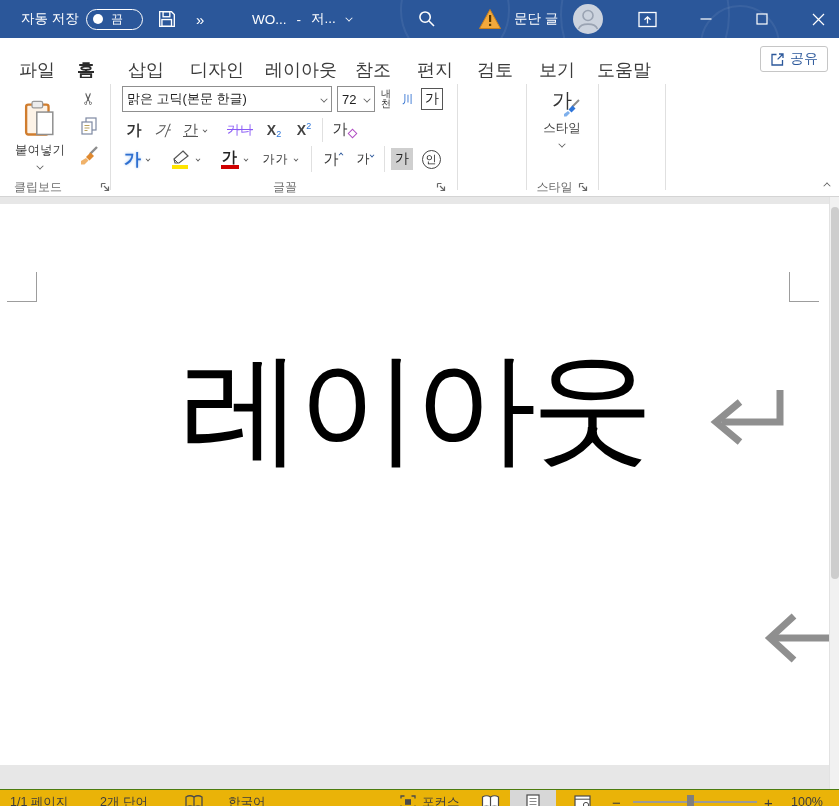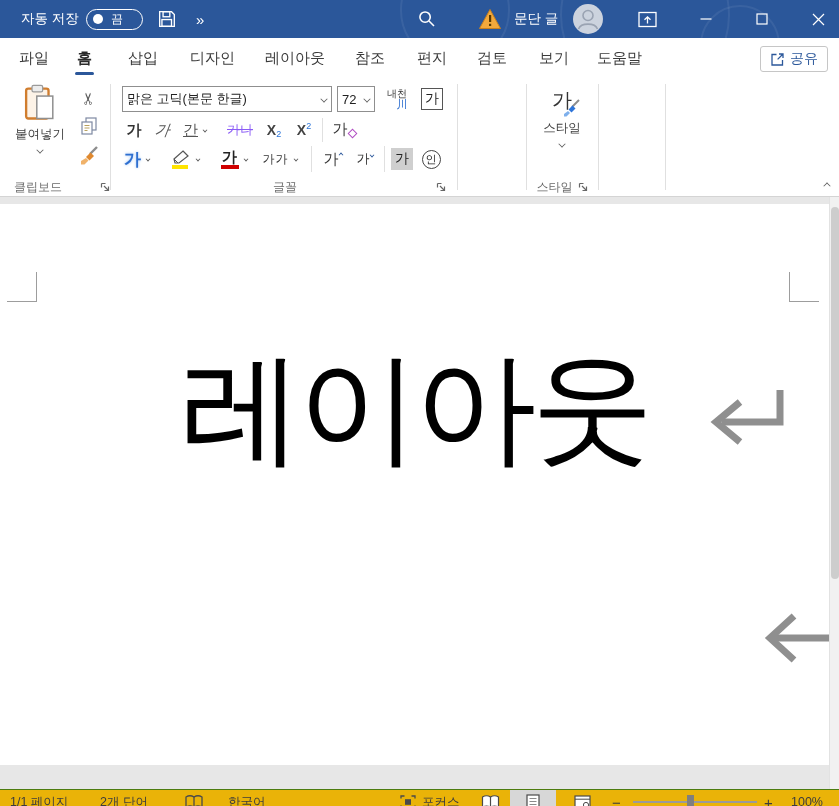--- a/index.html
+++ b/index.html
@@ -11,21 +11,21 @@
   .titlebar { position:absolute; left:0; top:0; width:839px; height:38px; background:#2b579a; color:#fff; overflow:hidden; }
   .tb-deco { position:absolute; border:2px solid rgba(255,255,255,.07); border-radius:50%; }
   .tb-item { position:absolute; top:0; height:38px; display:flex; align-items:center; font-size:13.5px; color:#fff; white-space:nowrap; }
   .toggle { width:57px; height:21px; border:1.6px solid #fff; border-radius:11px; display:flex; align-items:center; padding:0 6px; gap:8px; }
   .toggle .knob { width:10px; height:10px; border-radius:50%; background:#fff; }
   .toggle .state { font-size:12px; color:#fff; }
   .winbtn { width:44px; justify-content:center; }
 
   
   .tabrow { position:absolute; left:0; top:38px; width:839px; height:40px; background:#fff; }
-  .tab { position:absolute; top:0; height:40px; display:flex; align-items:center; font-size:15px; color:#3b3b3b; padding:0 2px; }
+  .tab { position:absolute; top:12px; height:40px; display:flex; align-items:center; font-size:18px; color:#3b3b3b; padding:0 2px; }
   .tab.selected { font-weight:bold; color:#2b2b2b; }
   .tab.selected::after { content:""; position:absolute; left:0; right:0; bottom:3px; height:3px; background:#2b579a; border-radius:2px; }
   .share-btn { position:absolute; right:11px; top:8px; height:26px; border:1px solid #c6c6c6; border-radius:3px; display:flex; align-items:center; gap:5px; padding:0 9px; color:#2b579a; font-size:14px; background:#fff; }
 
   
   .ribbon { position:absolute; left:0; top:78px; width:839px; height:119px; background:#fff; border-bottom:1px solid #d4d4d4; font-size:12px; color:#444; }
   .gdiv { position:absolute; top:6px; height:106px; width:1px; background:#e0e0e0; }
   .glabel { position:absolute; top:101px; height:16px; font-size:12px; color:#6a6a6a; display:flex; align-items:center; gap:6px; }
   .rbtn { position:absolute; display:flex; align-items:center; justify-content:center; color:#333; }
   .chev { display:inline-block; width:6px; height:6px; border-right:1.4px solid #5a5a5a; border-bottom:1.4px solid #5a5a5a; transform:rotate(45deg) scale(.85); }
@@ -67,20 +67,26 @@
   </div>
   <div class="tb-item" style="left:158px;">
     <svg width="18" height="18" viewBox="0 0 16 16">
         <path d="M1.5 1.5 h10.5 l2.5 2.5 v10.5 h-13 z" fill="none" stroke="#fff" stroke-width="1.2"></path>
         <rect x="4.5" y="1.5" width="6" height="4.5" fill="none" stroke="#fff" stroke-width="1.2"></rect>
         <rect x="3.5" y="8.5" width="8.5" height="6" fill="none" stroke="#fff" stroke-width="1.2"></rect>
       </svg>
   </div>
   <div class="tb-item" style="left:196px; font-size:15px;">»</div>
 
+  <div class="tb-item" style="left:252px; gap:10px;">
+    <span>WO...</span>
+    <span>-</span>
+    <span>저...</span>
+    <span class="chev" style="border-color:#fff; margin-top:-3px;"></span>
+  </div>
 
   <div class="tb-item" style="left:418px;">
     <svg width="18" height="18" viewBox="0 0 16 16">
         <circle cx="6.3" cy="6.3" r="4.6" fill="none" stroke="#fff" stroke-width="1.4"></circle>
         <path d="M9.8 9.8 L14.2 14.2" stroke="#fff" stroke-width="1.4"></path>
       </svg>
   </div>
   <div class="tb-item" style="left:478px;">
     <svg width="24" height="22" viewBox="0 0 24 22">
         <path d="M12 1.5 L22.5 20.5 H1.5 Z" fill="#f3a93c" stroke="#c9811e" stroke-width="1"></path>
@@ -154,21 +160,21 @@
     <svg width="15" height="15" viewBox="0 0 15 15">
         <path d="M6.5 2.5 H2 v10.5 h10.5 V8" fill="none" stroke="#2b579a" stroke-width="1.3"></path>
         <path d="M9 2 h4 v4 M13 2 L7.6 7.4" fill="none" stroke="#2b579a" stroke-width="1.3"></path>
       </svg>
     <span>공유</span>
   </div>
 </div>
 
 <div class="ribbon">
 
-  <div class="bigbtn" style="left:12px; top:6px; width:56px;">
+  <div class="bigbtn" style="left:12px; top:22px; width:56px;">
     <svg width="32" height="38" viewBox="0 0 30 35">
       <rect x="2" y="4" width="21" height="28" rx="2" fill="#fdf3e7" stroke="#d07d2e" stroke-width="2.2"></rect>
       <rect x="7.5" y="1" width="10" height="6" rx="1.5" fill="#ececec" stroke="#9a9a9a" stroke-width="1.2"></rect>
       <rect x="12" y="11" width="15" height="21" fill="#fff" stroke="#8f8f8f" stroke-width="1.4"></rect>
     </svg>
     <span class="lbl">붙여넣기</span>
     <span class="chev" style="margin-top:4px;"></span>
   </div>
   <div class="rbtn" style="left:76px; top:8px; width:26px; height:24px;">
     <span style="font-family:'DejaVu Sans',sans-serif; color:#5c5c5c; font-size:16px; transform:rotate(-90deg); display:inline-block;">✂</span>
@@ -197,21 +203,21 @@
   <div class="gdiv" style="left:110px;"></div>
 
   <div class="combo abs" style="left:122px; top:8px; width:210px; height:26px;justify-content:space-between;">
     <span style="overflow:hidden; white-space:nowrap;">맑은 고딕(본문 한글)</span>
     <span class="chev"></span>
   </div>
   <div class="combo abs" style="left:337px; top:8px; width:38px; height:26px;">
     <span>72</span>
     <span class="chev"></span>
   </div>
-  <div class="rbtn" style="left:381px; top:6px; width:32px; height:30px; flex-direction:column; line-height:1;">
+  <div class="rbtn" style="left:381px; top:6px; width:32px; height:30px; line-height:1;">
     <span style="font-size:10px; color:#333;">내천</span>
     <span style="font-size:11px; color:#2e6fd0; margin-left:10px;">川</span>
   </div>
   <div class="rbtn" style="left:419px; top:8px; width:26px; height:26px;">
     <span style="border:1.4px solid #555; padding:1px 3px; font-size:14px; color:#222;">가</span>
   </div>
 
   <div class="rbtn" style="left:122px; top:40px; width:24px; height:24px;">
     <span style="font-weight:bold; font-size:15px;">가</span>
   </div>

